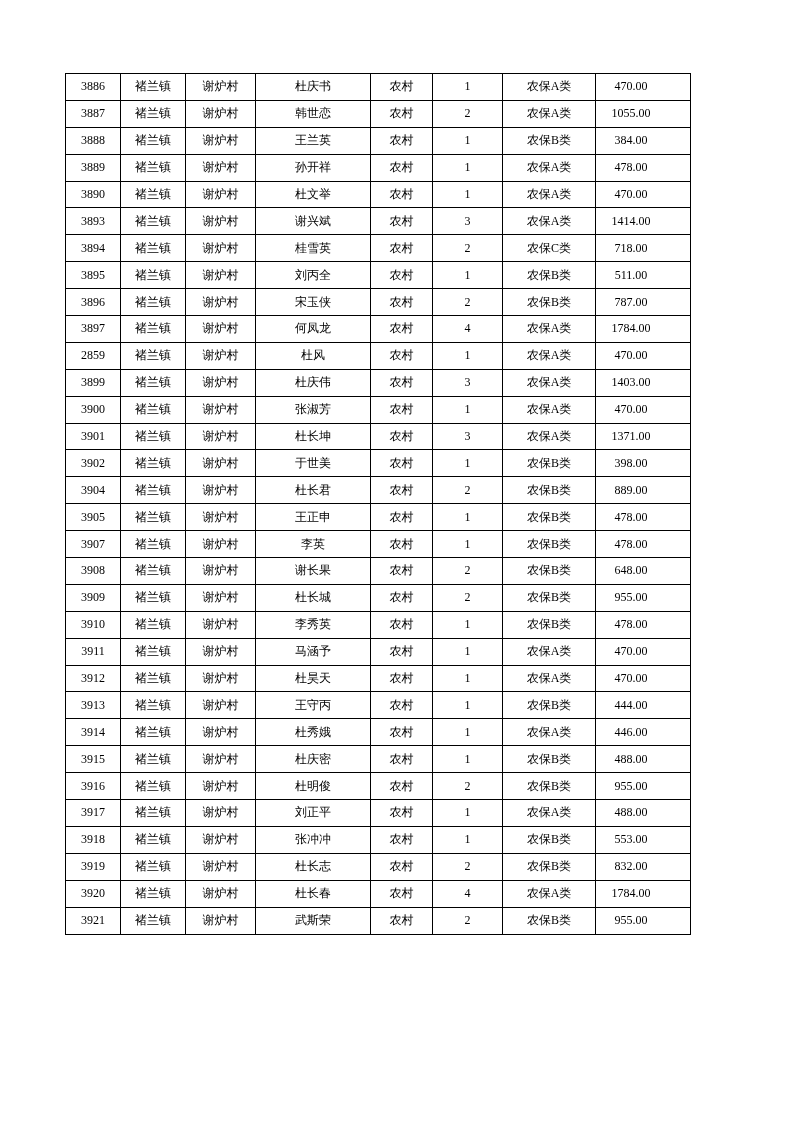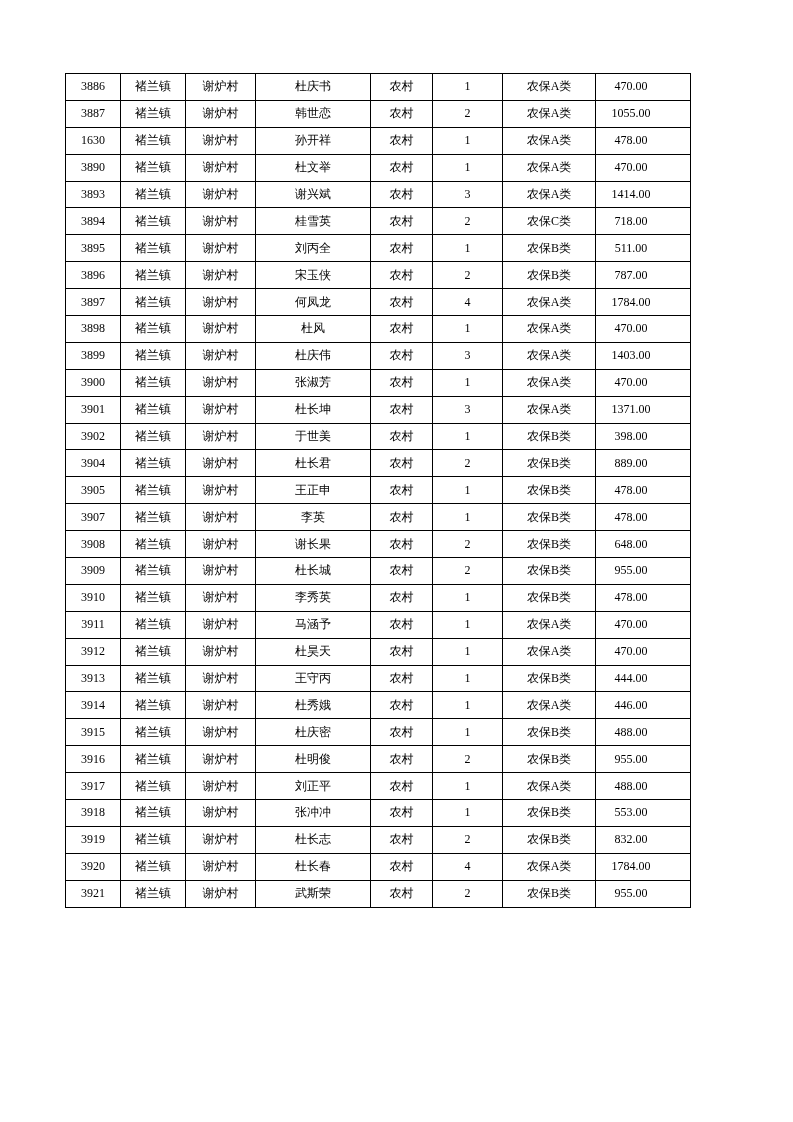--- a/index.html
+++ b/index.html
@@ -73,21 +73,31 @@
           <td>3887</td>
           <td>褚兰镇</td>
           <td>谢炉村</td>
           <td class="col-name">韩世恋</td>
           <td>农村</td>
           <td>2</td>
           <td>农保A类</td>
           <td class="col-amount">1055.00</td>
         </tr>
         <tr>
-          <td>1630</td>
+          <td>3888</td>
+          <td>褚兰镇</td>
+          <td>谢炉村</td>
+          <td class="col-name">王兰英</td>
+          <td>农村</td>
+          <td>1</td>
+          <td>农保B类</td>
+          <td class="col-amount">384.00</td>
+        </tr>
+        <tr>
+          <td>3889</td>
           <td>褚兰镇</td>
           <td>谢炉村</td>
           <td class="col-name">孙开祥</td>
           <td>农村</td>
           <td>1</td>
           <td>农保A类</td>
           <td class="col-amount">478.00</td>
         </tr>
         <tr>
           <td>3890</td>
@@ -143,21 +153,21 @@
           <td>3897</td>
           <td>褚兰镇</td>
           <td>谢炉村</td>
           <td class="col-name">何凤龙</td>
           <td>农村</td>
           <td>4</td>
           <td>农保A类</td>
           <td class="col-amount">1784.00</td>
         </tr>
         <tr>
-          <td>3898</td>
+          <td>2859</td>
           <td>褚兰镇</td>
           <td>谢炉村</td>
           <td class="col-name">杜风</td>
           <td>农村</td>
           <td>1</td>
           <td>农保A类</td>
           <td class="col-amount">470.00</td>
         </tr>
         <tr>
           <td>3899</td>

